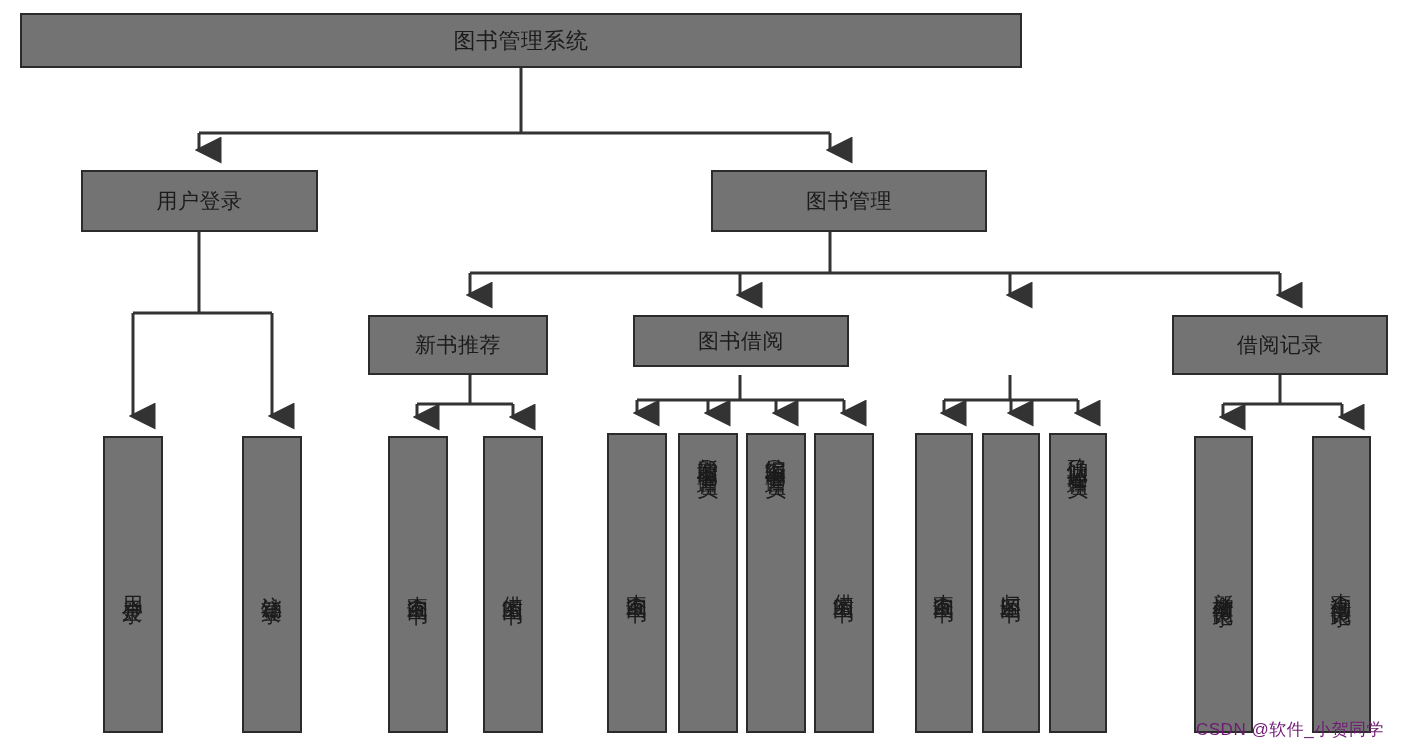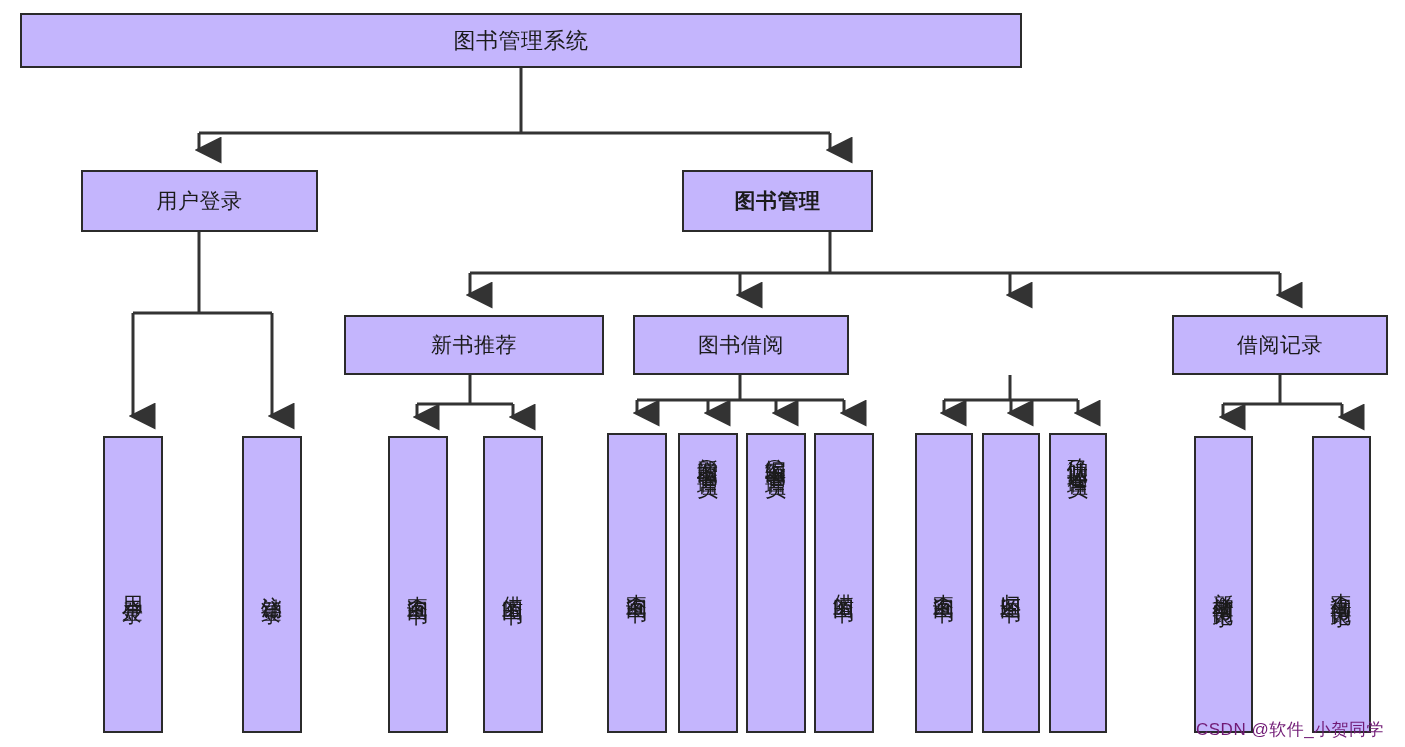--- a/index.html
+++ b/index.html
@@ -23,21 +23,21 @@
   #connectors {
     position: absolute;
     left: 0; top: 0;
     width: 1405px;
     height: 747px;
     pointer-events: none;
   }
   .node {
     position: absolute;
     box-sizing: border-box;
-    background: #c4b5fd;
+    background: #737373;
     border: 2.5px solid #2b2b2b;
     display: flex;
     align-items: center;
     justify-content: center;
     overflow: hidden;
   }
   .node-label {
     color: #1b1b1b;
     white-space: nowrap;
     line-height: 1.18;
@@ -132,28 +132,28 @@
     </g>
   </svg>
 
   <div class="node horiz root" style="left:20px; top:13px; width:1002px; height:55px;">
     <span class="node-label">图书管理系统</span>
   </div>
 
   <div class="node horiz" style="left:81px; top:170px; width:237px; height:62px;">
     <span class="node-label">用户登录</span>
   </div>
-  <div class="node horiz" style="left:682px; top:170px; width:191px; height:62px;font-weight:bold;">
+  <div class="node horiz" style="left:711px; top:170px; width:276px; height:62px;">
     <span class="node-label">图书管理</span>
   </div>
 
-  <div class="node horiz" style="left:344px; top:315px; width:260px; height:60px;justify-content:center;">
+  <div class="node horiz" style="left:368px; top:315px; width:180px; height:60px;justify-content:center;">
     <span class="node-label">新书推荐</span>
   </div>
-  <div class="node horiz" style="left:633px; top:315px; width:216px; height:60px;">
+  <div class="node horiz" style="left:633px; top:315px; width:216px; height:52px;">
     <span class="node-label">图书借阅</span>
   </div>
   <div class="node horiz" style="left:1172px; top:315px; width:216px; height:60px;">
     <span class="node-label">借阅记录</span>
   </div>
 
   <div class="node vert" style="left:103px; top:436px; width:60px; height:297px;">
     <span class="node-label">用户登录</span>
   </div>
   <div class="node vert" style="left:242px; top:436px; width:60px; height:297px;">

